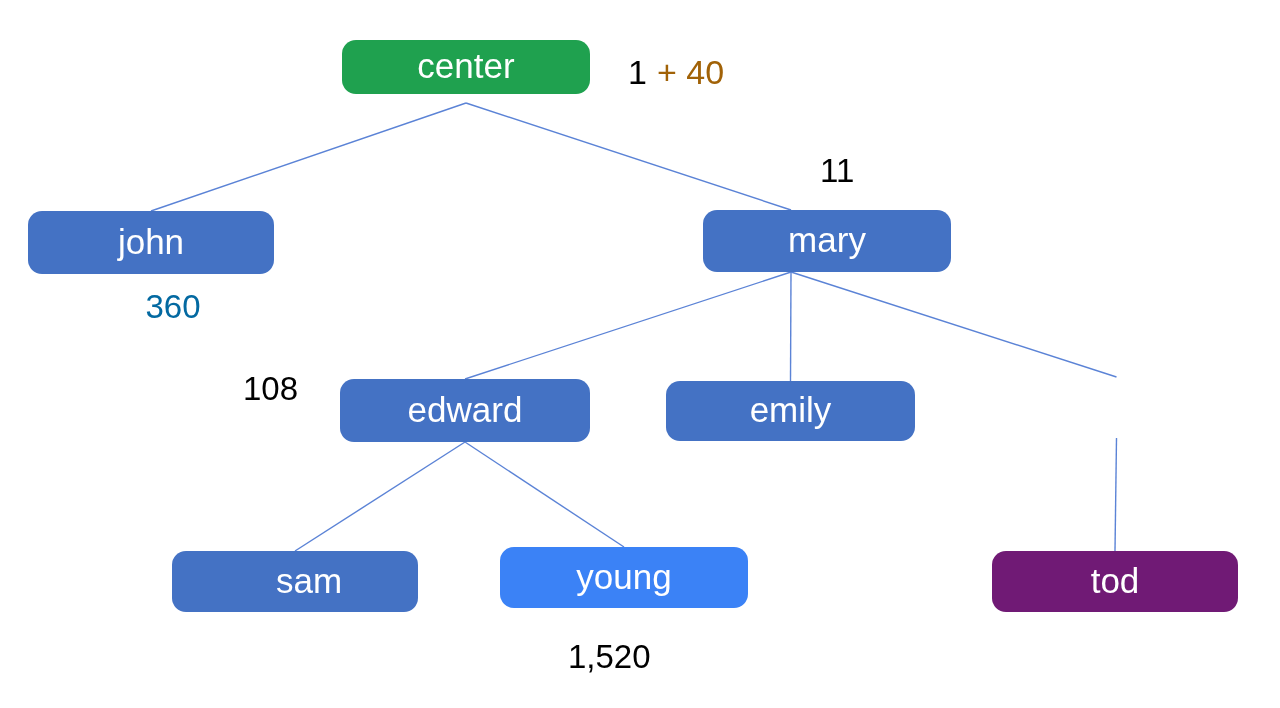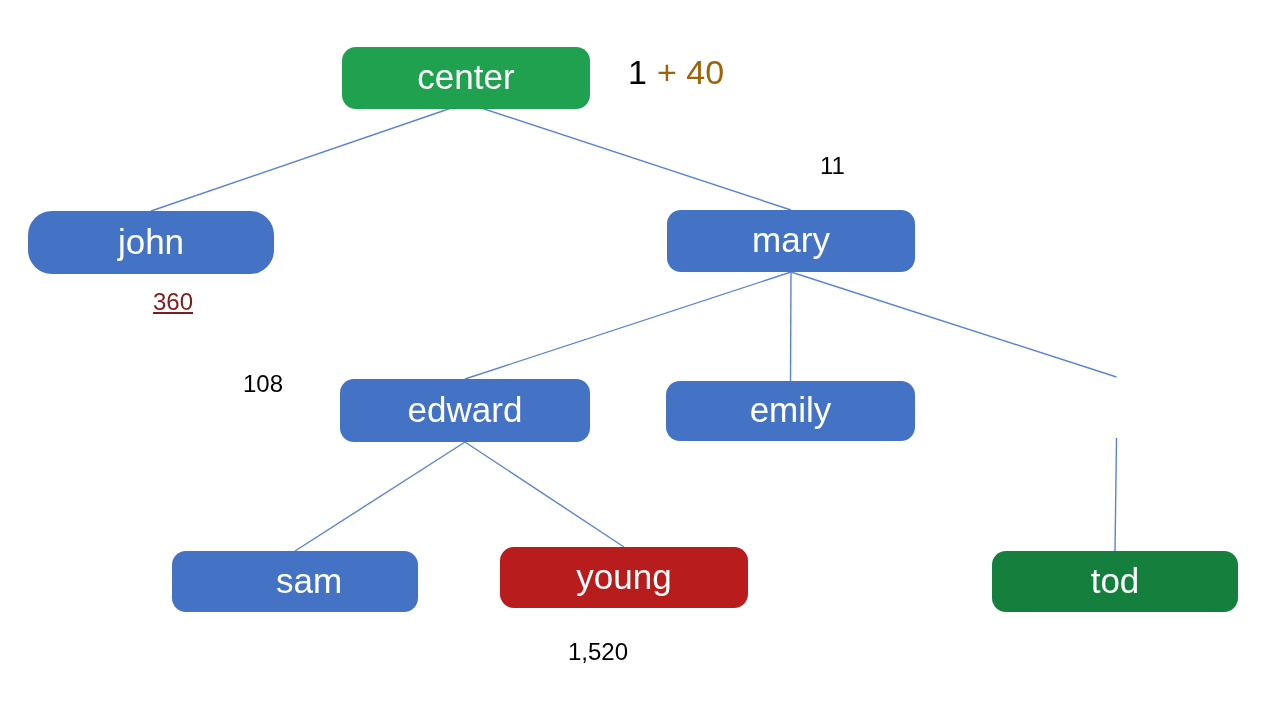--- a/index.html
+++ b/index.html
@@ -31,30 +31,30 @@
     border-radius: 14px;
     color: #ffffff;
     font-size: 35px;
     line-height: 1;
     padding-bottom: 3px;
     box-sizing: border-box;
     user-select: none;
   }
   .annotation {
     position: absolute;
-    font-size: 24px;
+    font-size: 33px;
     line-height: 1;
     color: #000000;
     white-space: nowrap;
   }
   .annotation .red { }
   
-  #node-center { left: 342px; top: 47px;  width: 248px; height: 62px; }
+  #node-center { left: 342px; top: 40px;  width: 248px; height: 54px; }
   #node-john   { left: 28px;  top: 211px; width: 246px; height: 63px; }
-  #node-mary   { left: 667px; top: 210px; width: 248px; height: 62px; }
+  #node-mary   { left: 703px; top: 210px; width: 248px; height: 62px; }
   #node-edward { left: 340px; top: 379px; width: 250px; height: 63px; }
   #node-emily  { left: 666px; top: 381px; width: 249px; height: 60px; }
   #node-jaimie { left: 992px; top: 377px; width: 249px; height: 61px; }
   #node-sam    { left: 172px; top: 551px; width: 246px; height: 61px; padding-left: 28px; }
   #node-young  { left: 500px; top: 547px; width: 248px; height: 61px; }
   #node-tod    { left: 992px; top: 551px; width: 246px; height: 61px; }
   
   #ann-root-calc  { left: 628px; top: 55px;  font-size: 34px; display: flex; gap: 10px; }
   #ann-mary-top   { left: 820px; top: 154px; }
   #ann-john-below { left: 112px; top: 290px; width: 122px; text-align: center; }
@@ -71,34 +71,34 @@
       <line x1="466" y1="103" x2="791" y2="210" stroke="#5B83D6" stroke-width="1.4"></line>
       <line x1="791" y1="272" x2="465" y2="379" stroke="#5B83D6" stroke-width="1.4"></line>
       <line x1="791" y1="272" x2="790.5" y2="381" stroke="#5B83D6" stroke-width="1.4"></line>
       <line x1="791" y1="272" x2="1116.5" y2="377" stroke="#5B83D6" stroke-width="1.4"></line>
       <line x1="465" y1="442" x2="295" y2="551" stroke="#5B83D6" stroke-width="1.4"></line>
       <line x1="465" y1="442" x2="624" y2="547" stroke="#5B83D6" stroke-width="1.4"></line>
       <line x1="1116.5" y1="438" x2="1115" y2="551" stroke="#5B83D6" stroke-width="1.4"></line>
     </svg>
 
   <div class="node" id="node-center" style="background: rgb(31, 161, 79);">center</div>
-  <div class="node" id="node-john" style="background: rgb(68, 114, 196); border-radius: 24px;">john</div>
+  <div class="node" id="node-john" style="background: rgb(68, 114, 196);">john</div>
   <div class="node" id="node-mary" style="background: rgb(68, 114, 196);">mary</div>
   <div class="node" id="node-edward" style="background: rgb(68, 114, 196);">edward</div>
   <div class="node" id="node-emily" style="background: rgb(68, 114, 196);">emily</div>
   <div class="node" id="node-sam" style="background: rgb(68, 114, 196);">sam</div>
-  <div class="node" id="node-young" style="background: #b91c1c;">young</div>
-  <div class="node" id="node-tod" style="background: #15803d;">tod</div>
+  <div class="node" id="node-young" style="background: #3b82f6;">young</div>
+  <div class="node" id="node-tod" style="background: #701a75;">tod</div>
 
   <div class="annotation" id="ann-root-calc">
     <span>1</span>
     <span class="red" id="root-calc-red" style="color: #a16207;">+ 40</span>
   </div>
 
   <div class="annotation" id="ann-mary-top">11</div>
 
-  <div class="annotation" id="ann-john-below" style="color: #7f1d1d; text-decoration: underline;">360</div>
+  <div class="annotation" id="ann-john-below" style="color: #0369a1;">360</div>
 
   <div class="annotation" id="ann-edward-left">108</div>
 
   <div class="annotation" id="ann-young-below">1,520</div>
 
 </div>
 
 </body></html>

